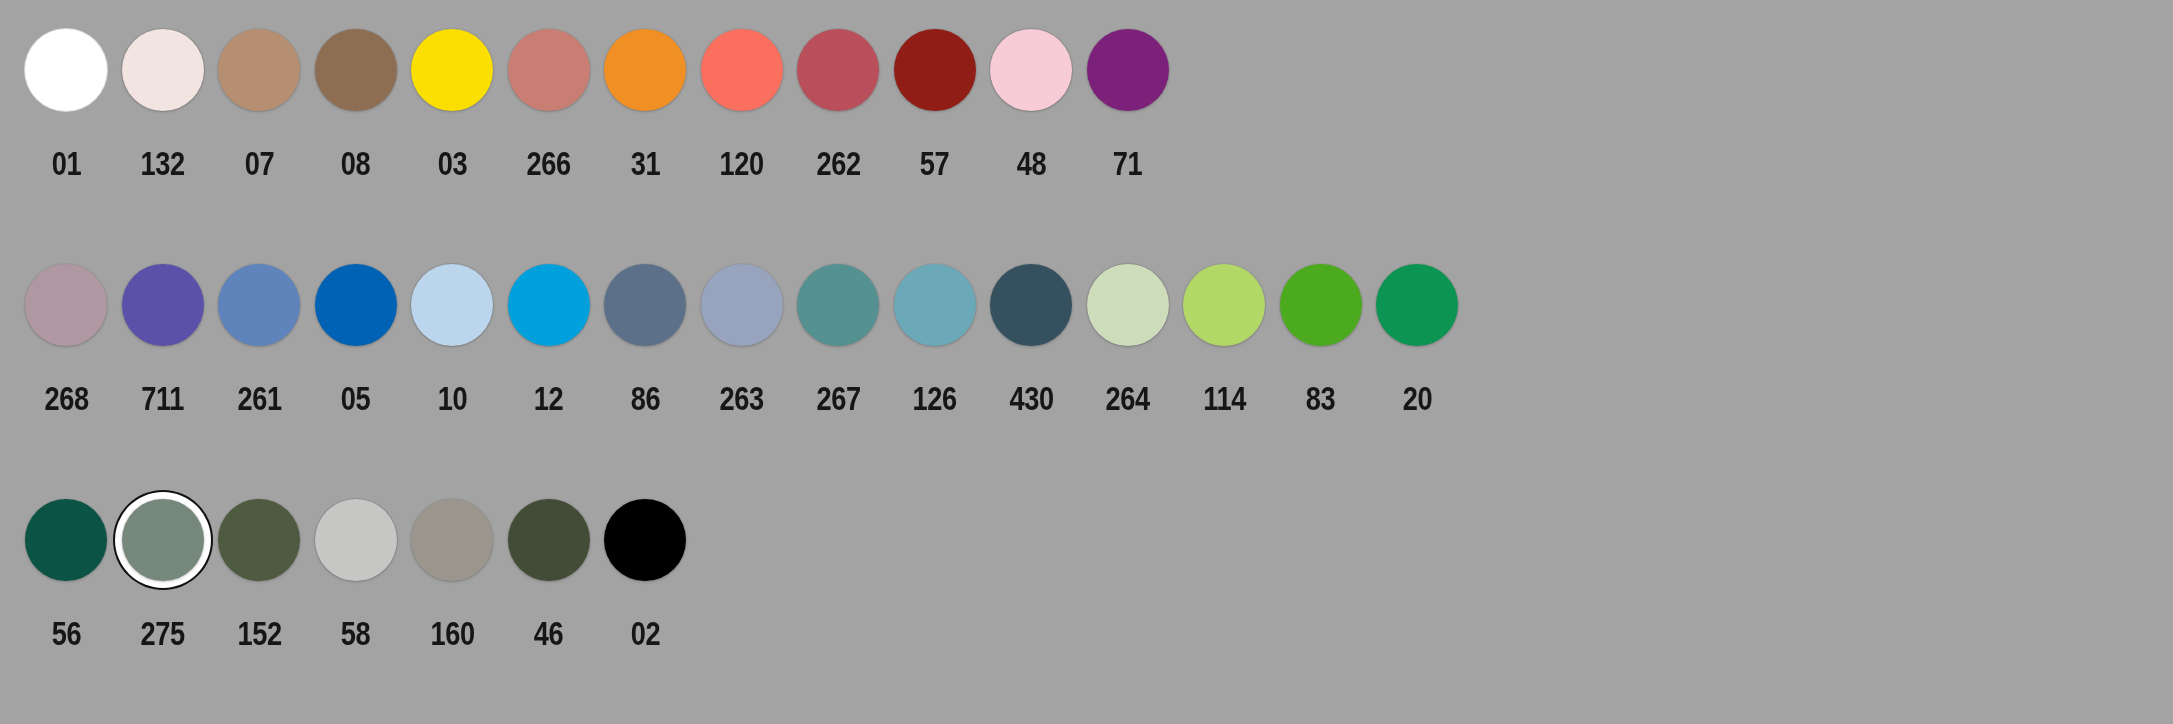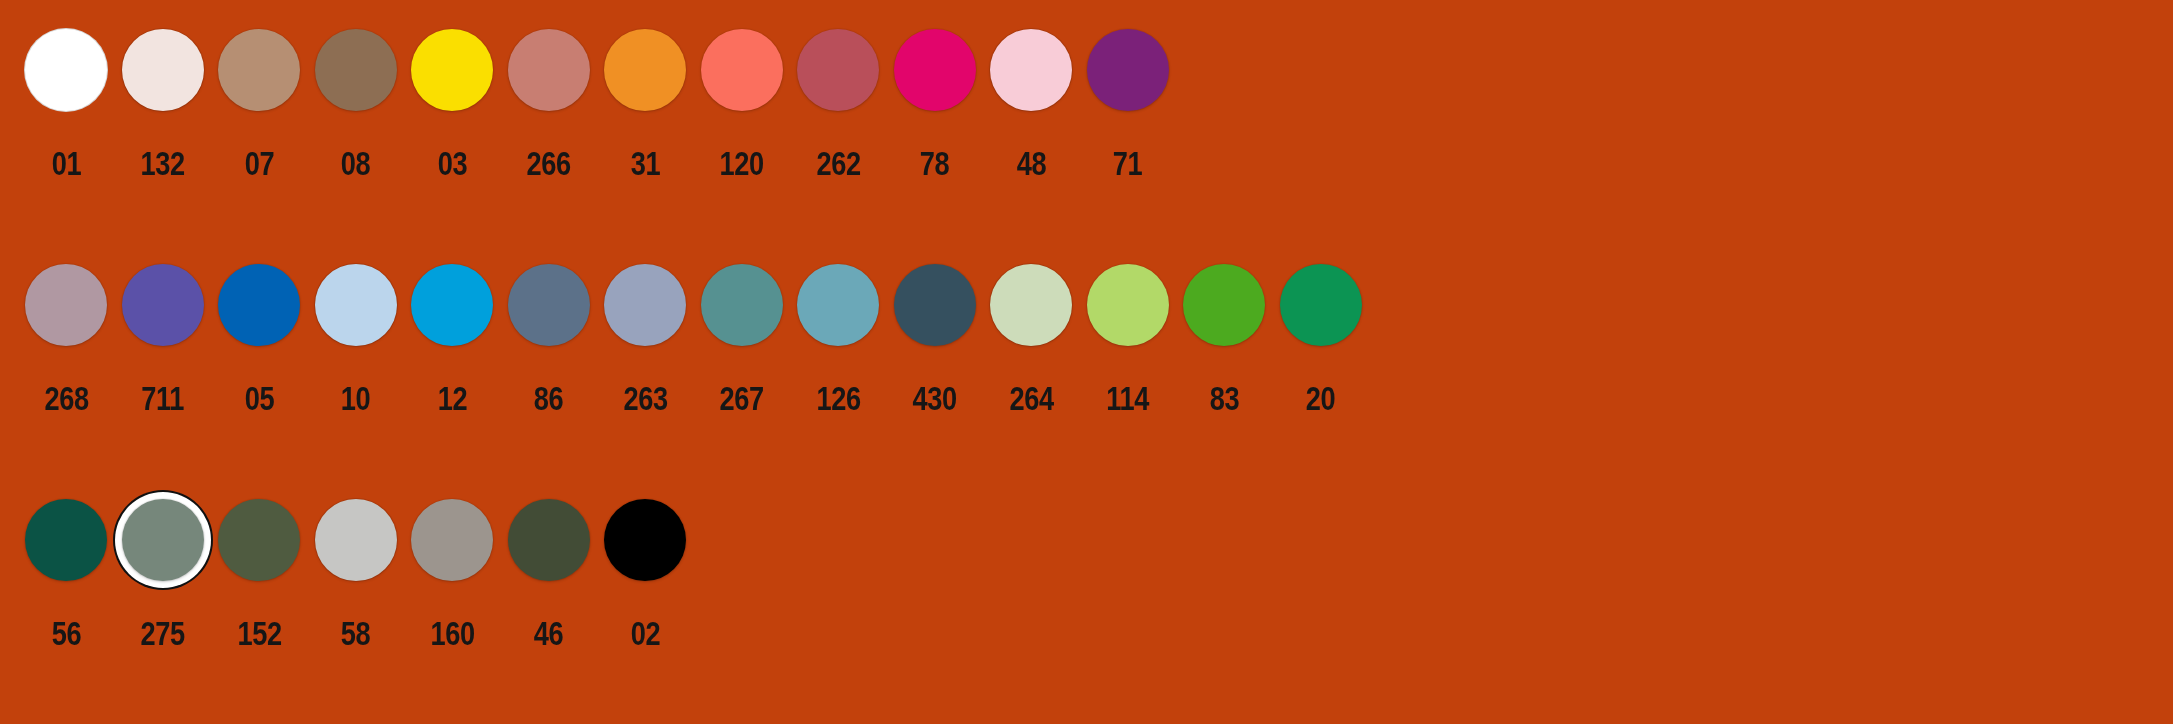--- a/index.html
+++ b/index.html
@@ -14,21 +14,21 @@
     font-family: "Liberation Sans", sans-serif;
     -webkit-font-smoothing: antialiased;
     overflow: hidden;
   }
 
   #swatch-picker {
     box-sizing: border-box;
     width: 2173px;
     height: 724px;
     padding: 22px 0 0 0;
-    background: #c2410c;
+    background: #a3a3a3;
   }
 
   .swatch-row {
     display: flex;
     flex-direction: row;
     align-items: flex-start;
     height: 235px;
   }
 
   .swatch-cell {
@@ -154,23 +154,23 @@
         <div class="swatch-label">120</div>
       </div>
       <div class="swatch-cell">
         <div class="swatch-dot-wrap">
           <div class="swatch-dot" style="background-color: rgb(185, 79, 90);"></div>
         </div>
         <div class="swatch-label">262</div>
       </div>
       <div class="swatch-cell">
         <div class="swatch-dot-wrap">
-          <div class="swatch-dot" style="background-color: rgb(226, 5, 107);"></div>
-        </div>
-        <div class="swatch-label">78</div>
+          <div class="swatch-dot" style="background-color: rgb(145, 29, 23);"></div>
+        </div>
+        <div class="swatch-label">57</div>
       </div>
       <div class="swatch-cell">
         <div class="swatch-dot-wrap">
           <div class="swatch-dot is-pale" style="background-color: rgb(248, 204, 215);"></div>
         </div>
         <div class="swatch-label">48</div>
       </div>
       <div class="swatch-cell">
         <div class="swatch-dot-wrap">
           <div class="swatch-dot" style="background-color: rgb(123, 33, 121);"></div>
@@ -186,20 +186,26 @@
         <div class="swatch-label">268</div>
       </div>
       <div class="swatch-cell">
         <div class="swatch-dot-wrap">
           <div class="swatch-dot" style="background-color: rgb(91, 81, 168);"></div>
         </div>
         <div class="swatch-label">711</div>
       </div>
       <div class="swatch-cell">
         <div class="swatch-dot-wrap">
+          <div class="swatch-dot" style="background-color: rgb(95, 132, 188);"></div>
+        </div>
+        <div class="swatch-label">261</div>
+      </div>
+      <div class="swatch-cell">
+        <div class="swatch-dot-wrap">
           <div class="swatch-dot" style="background-color: rgb(0, 98, 180);"></div>
         </div>
         <div class="swatch-label">05</div>
       </div>
       <div class="swatch-cell">
         <div class="swatch-dot-wrap">
           <div class="swatch-dot is-pale" style="background-color: rgb(187, 213, 236);"></div>
         </div>
         <div class="swatch-label">10</div>
       </div>

